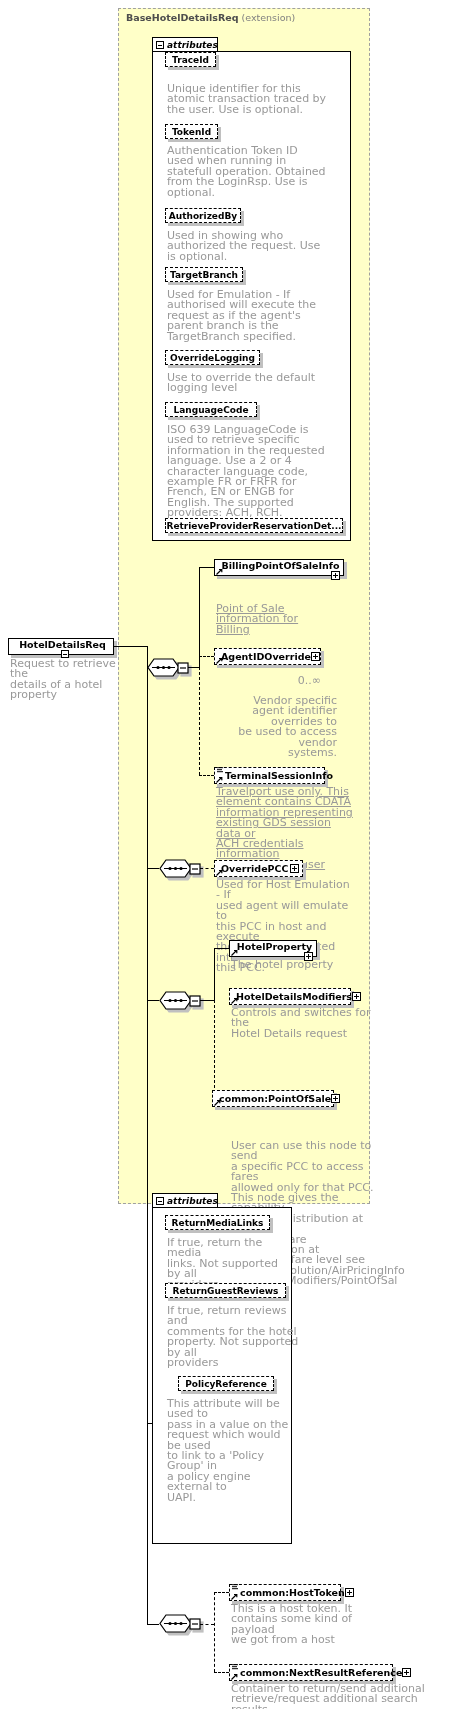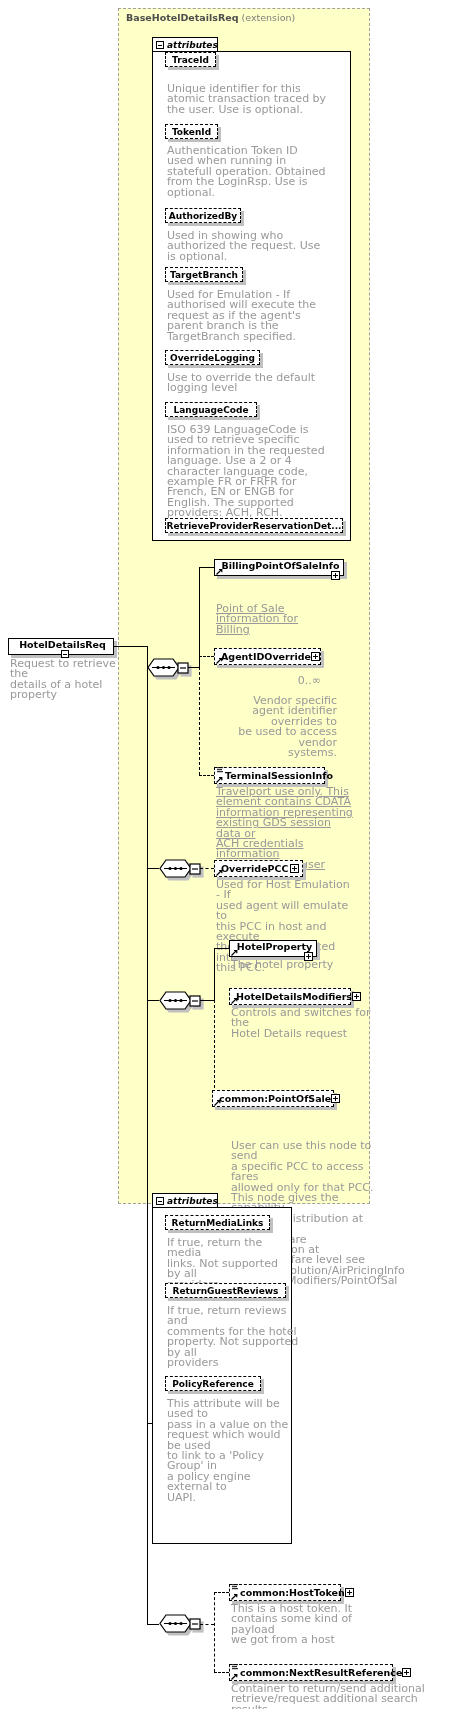--- a/index.html
+++ b/index.html
@@ -364,21 +364,21 @@
 providers</div>
 
 <div class="attrnode" style="left:165px; top:1283px; width:121px;text-align:right;">
     <span>ReturnGuestReviews</span>
   </div>
 <div class="doc" style="left:167px; top:1306px; width:132px;">If true, return reviews and
 comments for the hotel
 property.  Not supported by all
 providers</div>
 
-<div class="attrnode" style="left:165px; top:1376px; width:96px;">
+<div class="attrnode" style="left:178px; top:1376px; width:96px;">
     <span>PolicyReference</span>
   </div>
 <div class="doc" style="left:167px; top:1399px; width:127px;">This attribute will be used to
 pass in a value on the
 request which would be used
 to link to a 'Policy Group' in
 a policy engine external to
 UAPI.</div>
 
 <div class="seq" style="left:159px; top:1614px;">

